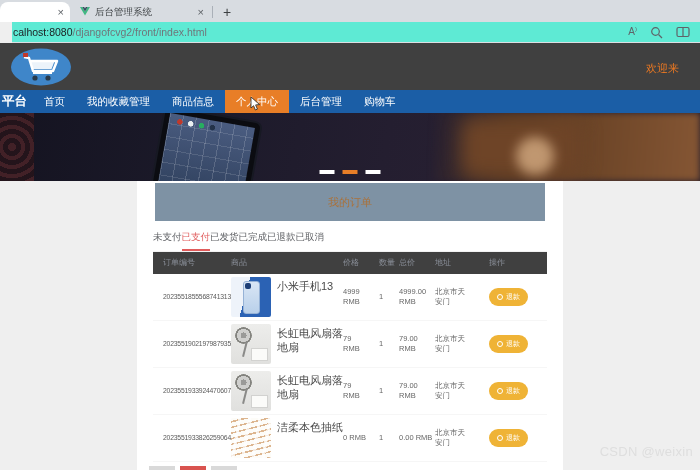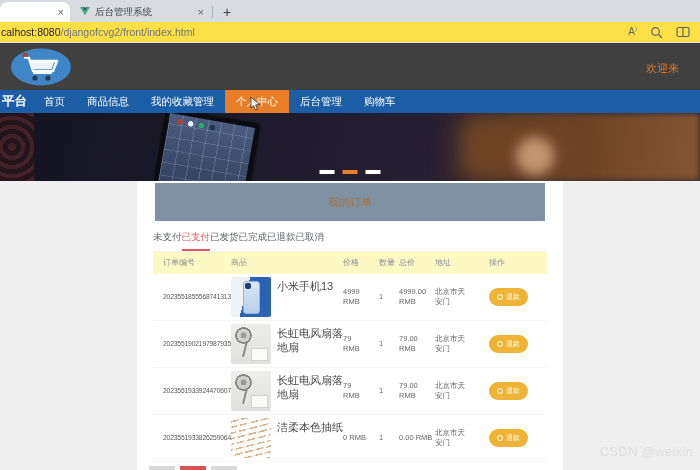--- a/index.html
+++ b/index.html
@@ -8,21 +8,21 @@
 
   
   .tabbar{position:absolute;top:0;left:0;right:0;height:22px;background:#d8dce1;display:flex;align-items:flex-end;}
   .tab{height:20px;display:flex;align-items:center;box-sizing:border-box;}
   .tab-active{width:70px;background:#fff;border-radius:8px 8px 0 0;justify-content:flex-end;padding-right:6px;}
   .tab-inactive{width:136px;margin-left:4px;padding:0 6px;color:#3c4043;font-size:9.5px;}
   .tab-inactive .lbl{flex:1;margin-left:5px;white-space:nowrap;overflow:hidden;}
   .tclose{color:#5f6368;font-size:11px;line-height:1;cursor:default;}
   .tabsep{width:1px;height:12px;background:#aab0b8;margin:0 4px 4px 2px;}
   .newtab{color:#3c4043;font-size:14px;margin-bottom:2px;padding:0 6px;}
-  .addressbar{position:absolute;top:22px;left:0;right:0;height:20px;background:#fde047;
+  .addressbar{position:absolute;top:22px;left:12px;right:0;height:20px;background:#5eead4;
     border-bottom:1px solid #dcdfe3;display:flex;align-items:center;font-size:10.5px;}
   .url{white-space:nowrap;overflow:hidden;margin-left:1px;}
   .url .host{color:#1c1e21;}
   .url .path{color:#70757a;}
   .abar-icons{margin-left:auto;margin-right:10px;display:flex;align-items:center;gap:13px;color:#5f6368;}
   .ra{font-size:10px;color:#5f6368;}
   .ra:after{content:")";font-size:6px;vertical-align:super;}
 
   
   .site-header{position:absolute;top:43px;left:0;right:0;height:47px;background:#404040;}
@@ -64,21 +64,21 @@
   
   .content-card{position:absolute;top:181px;bottom:0;left:137px;width:426px;background:#fff;}
   .slate{margin:2px 18px 0;height:38px;background:#7e92a4;color:#aa713a;text-align:center;
     display:flex;flex-direction:column;justify-content:center;line-height:1.35;}
   .slate .en{font-size:12px;font-weight:bold;letter-spacing:.5px;}
   .slate .zh{font-size:11px;}
   .otabs{margin:10px 16px 0;display:flex;font-size:9.5px;color:#606266;border-bottom:1px solid #f2f2f2;height:20px;}
   .otab{padding-bottom:4px;white-space:nowrap;}
   .otab.active{color:#e05b5b;border-bottom:2px solid #e05b5b;}
   .otable{margin:0 16px;}
-  .thead{display:flex;align-items:center;background:#fef9c3;min-height:22px;font-size:8px;color:#8a8f99;}
+  .thead{display:flex;align-items:center;background:#404040;min-height:22px;font-size:8px;color:#8a8f99;}
   .th,.td{box-sizing:border-box;line-height:1.3;}
   .th:nth-child(1),.c1{width:78px;padding-left:10px;}
   .th:nth-child(2),.c2{width:112px;}
   .th:nth-child(3),.c3{width:36px;padding-right:9px;}
   .th:nth-child(4),.c4{width:20px;}
   .th:nth-child(5),.c5{width:36px;padding-right:2px;}
   .th:nth-child(6),.c6{width:44px;padding-right:8px;}
   .th:nth-child(7),.c7{width:64px;padding-left:10px;}
   .trow{display:flex;align-items:center;height:46px;border-bottom:1px solid #f6f6f6;font-size:7.5px;color:#666;}
   .c1{font-size:6.8px;color:#5a5a5a;letter-spacing:-0.2px;}
@@ -162,23 +162,23 @@
       </svg>
     </span>
     <span class="welcome">欢迎来</span>
   </div>
 
   <div class="nav">
     <span class="brand">平台</span>
     <span style="display:flex;">
   <span class="nav-item">首页</span>
 
+  <span class="nav-item">我的收藏管理</span>
+
   <span class="nav-item">商品信息</span>
-
-  <span class="nav-item">我的收藏管理</span>
 
   <span class="nav-item active">个人中心</span>
 
   <span class="nav-item">后台管理</span>
 
   <span class="nav-item">购物车</span>
 </span>
     <span class="cursor">
       <svg width="11" height="14" viewBox="0 0 11 14">
           <path d="M1,0 L1,11 L3.6,8.7 L5.4,13 L7.4,12.1 L5.6,7.9 L9.6,7.6 Z" fill="#fff" stroke="#222" stroke-width="0.8"></path>

